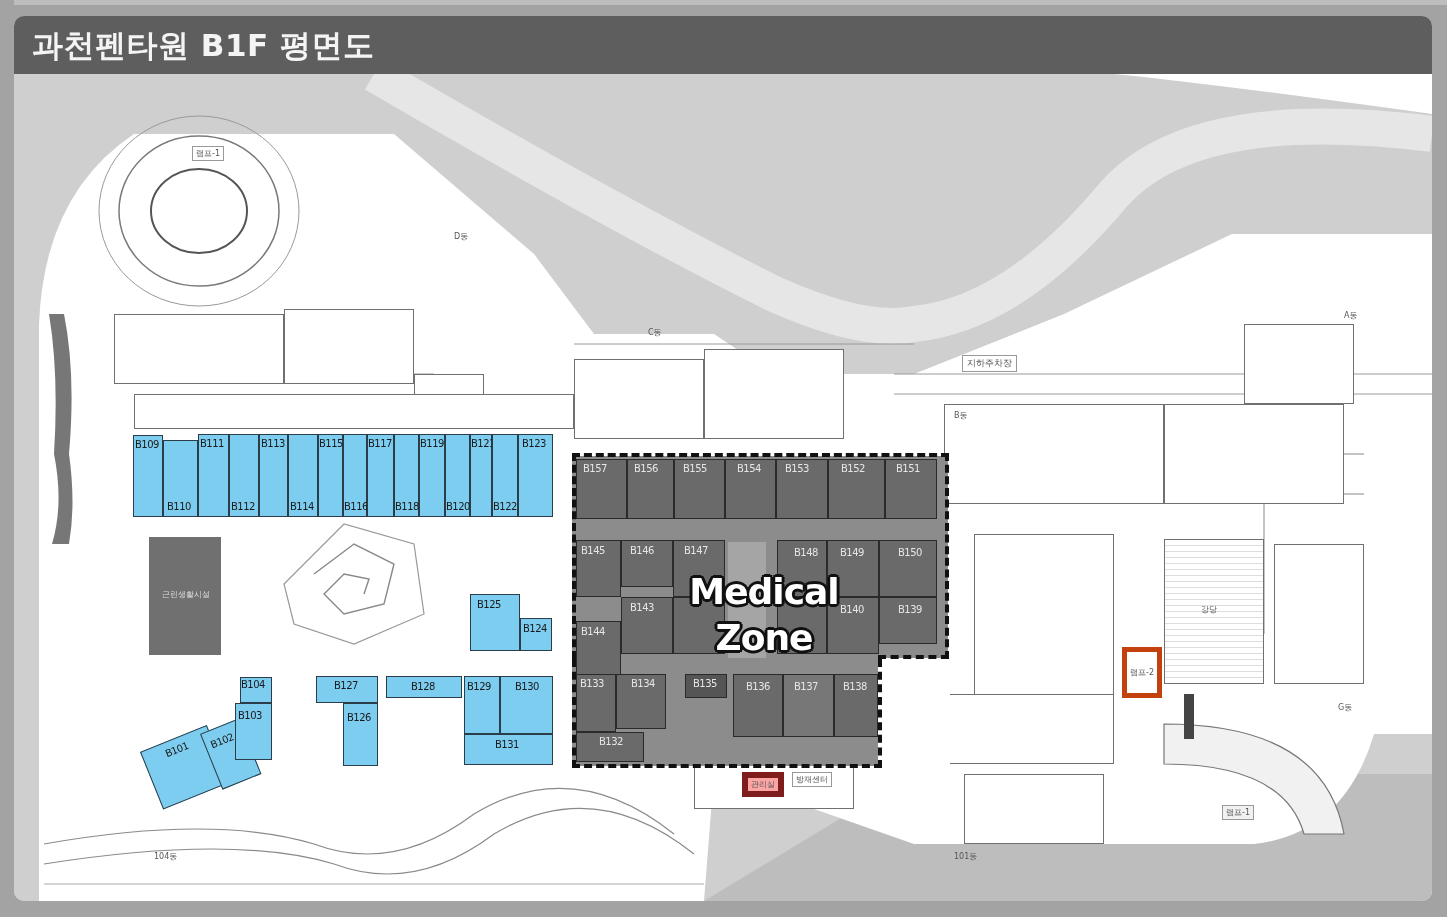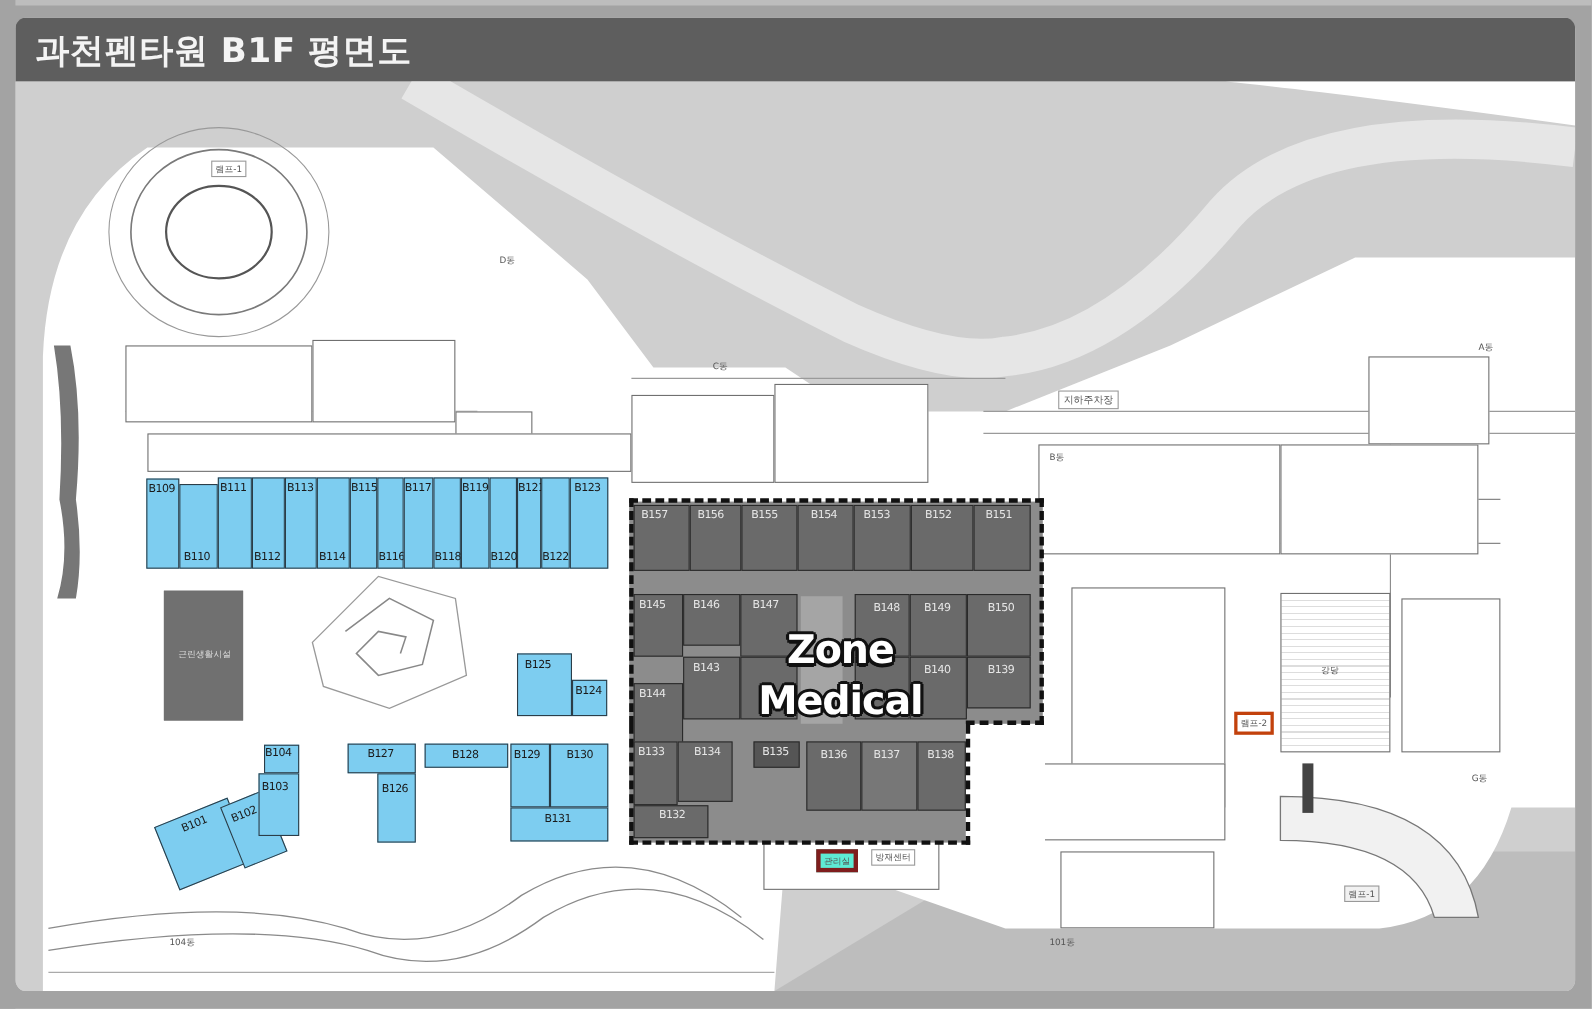--- a/index.html
+++ b/index.html
@@ -79,31 +79,31 @@
     <div class="box wall" style="left:1150px;top:465px;width:100px;height:145px;background:repeating-linear-gradient(0deg,#fff 0 5px,#ddd 5px 6px);"></div>
     <div class="box wall" style="left:1260px;top:470px;width:90px;height:140px;"></div>
     <div class="box wall" style="left:880px;top:620px;width:220px;height:70px;"></div>
     <div class="box wall" style="left:680px;top:690px;width:160px;height:45px;"></div>
     <div class="box wall" style="left:950px;top:700px;width:140px;height:70px;"></div>
     <div class="box wall" style="left:135px;top:463px;width:72px;height:118px;background:#707070;"></div>
     <div class="small" style="left:148px;top:515px;color:#ddd;">근린생활시설</div>
 
     <div class="small" style="left:948px;top:281px;border:1px solid #999;padding:1px 4px;background:#fff;font-size:9px;">지하주차장</div>
     <div class="small" style="left:178px;top:72px;border:1px solid #999;padding:1px 3px;">램프-1</div>
-    <div class="small" style="left:1108px;top:573px;border:3px solid #c2410c;padding:2px 3px;background:#fff;">램프-2</div>
+    <div class="small" style="left:1108px;top:573px;border:5px solid #c2410c;padding:15px 3px;background:#fff;">램프-2</div>
     <div class="small" style="left:1208px;top:731px;border:1px solid #999;padding:1px 3px;background:#f1f1f1;">램프-1</div>
     <div class="small" style="left:1187px;top:530px;">강당</div>
     <div class="small" style="left:1330px;top:236px;">A동</div>
     <div class="small" style="left:940px;top:336px;">B동</div>
     <div class="small" style="left:634px;top:253px;">C동</div>
     <div class="small" style="left:440px;top:157px;">D동</div>
     <div class="small" style="left:1324px;top:628px;">G동</div>
     <div class="small" style="left:940px;top:777px;">101동</div>
     <div class="small" style="left:140px;top:777px;">104동</div>
-    <div class="small" style="left:728px;top:698px;border:4px solid #7f1d1d;padding:1px 3px;background:#5eead4;">관리실</div>
+    <div class="small" style="left:728px;top:698px;border:6px solid #7f1d1d;padding:1px 3px;background:#fca5a5;">관리실</div>
     <div class="small" style="left:778px;top:698px;border:1px solid #999;padding:1px 3px;background:#fff;">방재센터</div>
 
     <div>
       <div class="box unit" style="left:119px;top:361px;width:30px;height:82px;">
           <span class="ulabel" style="left:1px;top:3px">B109</span>
         </div>
       <div class="box unit" style="left:149px;top:366px;width:35px;height:77px;">
           <span class="ulabel" style="left:3px;bottom:4px">B110</span>
         </div>
       <div class="box unit" style="left:184px;top:360px;width:31px;height:83px;">
@@ -270,18 +270,18 @@
         </div>
       <div class="box med" style="left:562px;top:658px;width:68px;height:30px;">
           <span class="mlabel" style="left:22px;top:3px">B132</span>
         </div>
 
       <div class="zone-border" style="left:558px;top:379px;width:377px;height:206px;border-bottom:none;"></div>
       <div class="zone-border" style="left:558px;top:585px;width:310px;height:109px;border-top:none;"></div>
       <div class="box" style="left:864px;top:581px;width:71px;height:0;border-top:4px dashed #111;"></div>
 
       <div class="zone-label" style="left:660px;top:495px;width:180px;">
+        <div>Medical</div>
         <div>Zone</div>
-        <div>Medical</div>
       </div>
     </div>
   </div>
 </div>
 
 </body></html>

